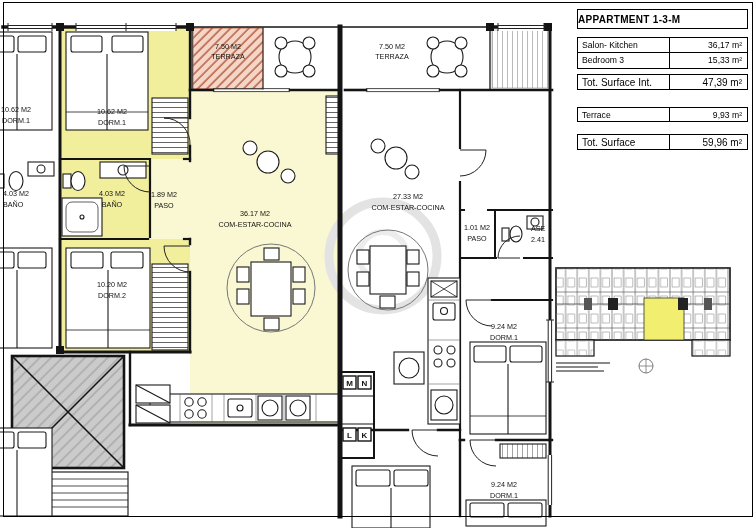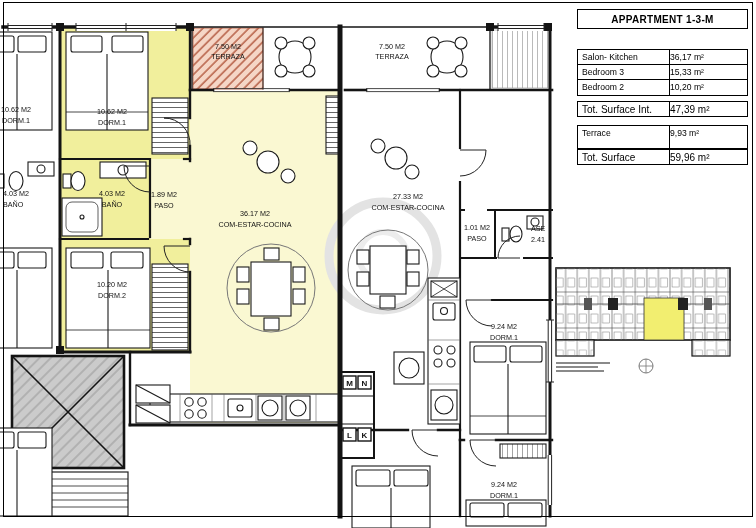--- a/index.html
+++ b/index.html
@@ -2,29 +2,29 @@
 <html><head>
 <meta charset="utf-8">
 <style>
   *{box-sizing:border-box}
   html,body{margin:0;padding:0;background:#9a9a9a}
   .page{position:relative;width:756px;height:528px;background:#fff;font-family:"Liberation Sans",sans-serif;overflow:hidden}
   .frame{position:absolute;left:3px;top:2px;right:3px;bottom:11px;border:1.5px solid #000;pointer-events:none;z-index:40}
   svg.plan{position:absolute;left:0;top:0;z-index:5}
   svg.keyplan{position:absolute;left:554px;top:256px;z-index:10}
   .areas{position:absolute;left:577px;top:9px;width:171px;color:#000;z-index:20;background:#fff}
-  .t-title{border:1.7px solid #000;font-weight:bold;font-size:10px;text-align:center;padding:4px 0 3px;letter-spacing:.3px}
-  .t-main{border:1.1px solid #000;margin-top:20px}
+  .t-title{border:1.7px solid #000;font-weight:bold;font-size:10px;padding:4px 0 3px;letter-spacing:.3px}
+  .t-main{border:1.1px solid #000;margin-top:8px}
   .t-row{display:flex;height:15px;line-height:14px;font-size:8.6px;border-bottom:1px solid #000}
   .t-main .t-row:last-child{border-bottom:none}
   .lbl{flex:0 0 92px;padding-left:4px;border-right:1px solid #000;white-space:nowrap;overflow:hidden}
-  .val{flex:1;text-align:left;padding-right:5px;white-space:nowrap}
+  .val{flex:1;text-align:right;padding-right:5px;white-space:nowrap}
   .t-box{display:flex;height:16px;line-height:15px;font-size:10px;border:1.7px solid #000;margin-top:5px}
-  .t-line{display:flex;height:24px;line-height:14px;font-size:8.6px;border:1.1px solid #000;margin-top:8px}
-  .t-box.final{margin-top:0}
+  .t-line{display:flex;height:15px;line-height:14px;font-size:8.6px;border:1.1px solid #000;margin-top:17px}
+  .t-box.final{margin-top:12px}
   .plan text,.keyplan text{font-family:"Liberation Sans",sans-serif}
 </style>
 </head>
 <body>
 
 <div class="page">
 
   <svg class="plan" viewBox="0 0 556 528" width="556" height="528">
     <defs>
       <pattern id="hatchTer" width="6.5" height="6.5" patternTransform="rotate(45)" patternUnits="userSpaceOnUse">
@@ -361,24 +361,20 @@
     <div class="t-title">APPARTMENT 1-3-M</div>
     <div class="t-main">
       <div class="t-row">
           <span class="lbl">Salon- Kitchen</span>
           <span class="val">36,17 m²</span>
         </div>
       <div class="t-row">
           <span class="lbl">Bedroom 3</span>
           <span class="val">15,33 m²</span>
         </div>
-      <div class="t-row">
-          <span class="lbl">Bedroom 2</span>
-          <span class="val">10,20 m²</span>
-        </div>
     </div>
     <div class="t-box">
         <span class="lbl">Tot. Surface Int.</span>
         <span class="val">47,39 m²</span>
       </div>
     <div class="t-line">
         <span class="lbl">Terrace</span>
         <span class="val">9,93 m²</span>
       </div>
     <div class="t-box final">

